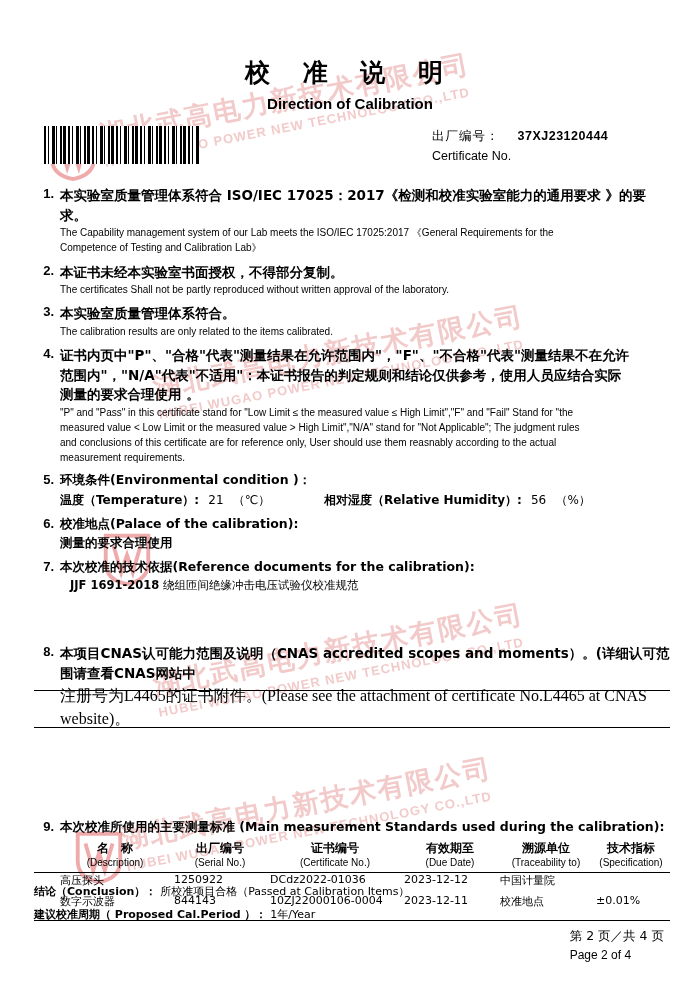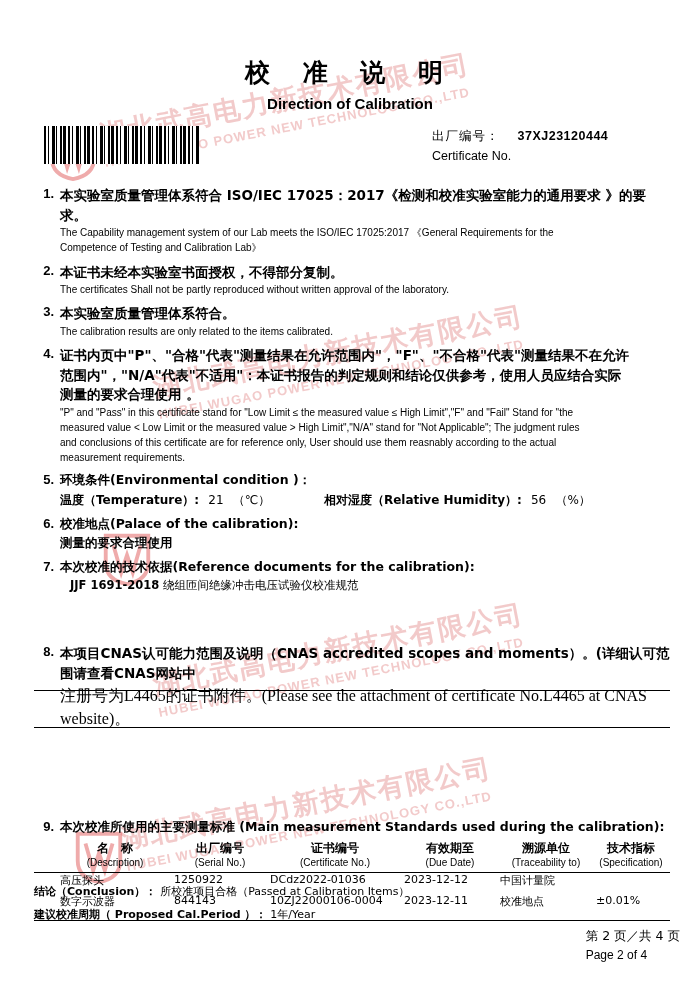--- a/index.html
+++ b/index.html
@@ -228,21 +228,21 @@
   .concl-line {
     font-size: 11px;
     font-family: "DejaVu Sans", sans-serif;
     font-weight: bold;
     margin-top: 8px;
   }
   .concl-line .plain { font-weight: normal; }
 
   .footer {
     position: absolute;
-    right: 20px;
+    right: 36px;
     top: 928px;
     text-align: left;
     z-index: 3;
     font-family: "DejaVu Sans", sans-serif;
   }
   .footer-cn { font-size: 12.5px; }
   .footer-en {
     font-size: 12px;
     margin-top: 3px;
     font-family: "Liberation Sans", sans-serif;

